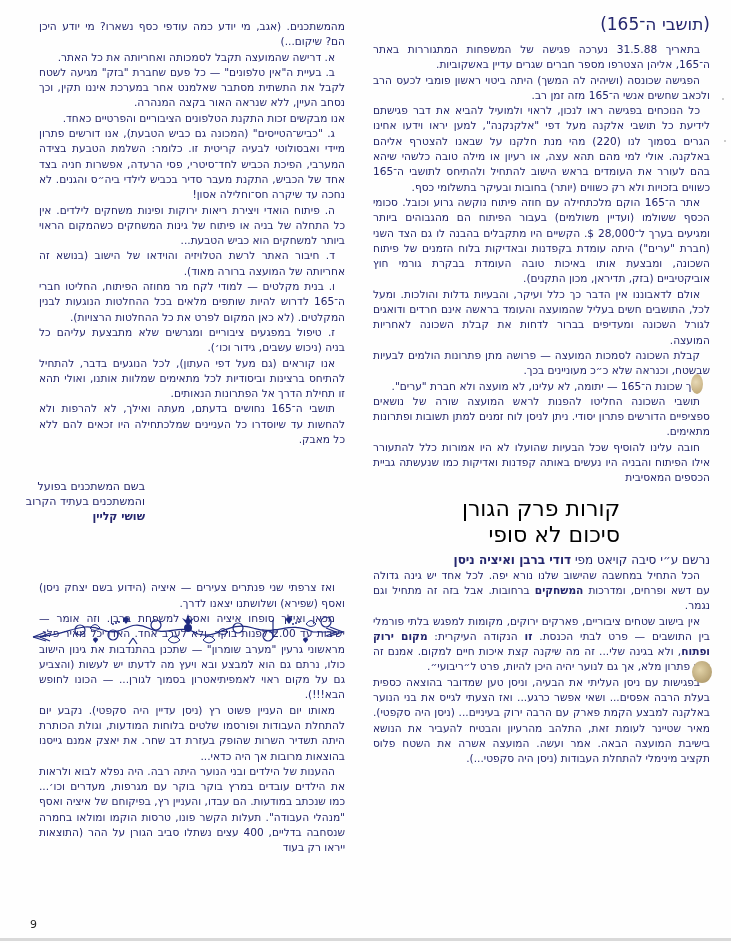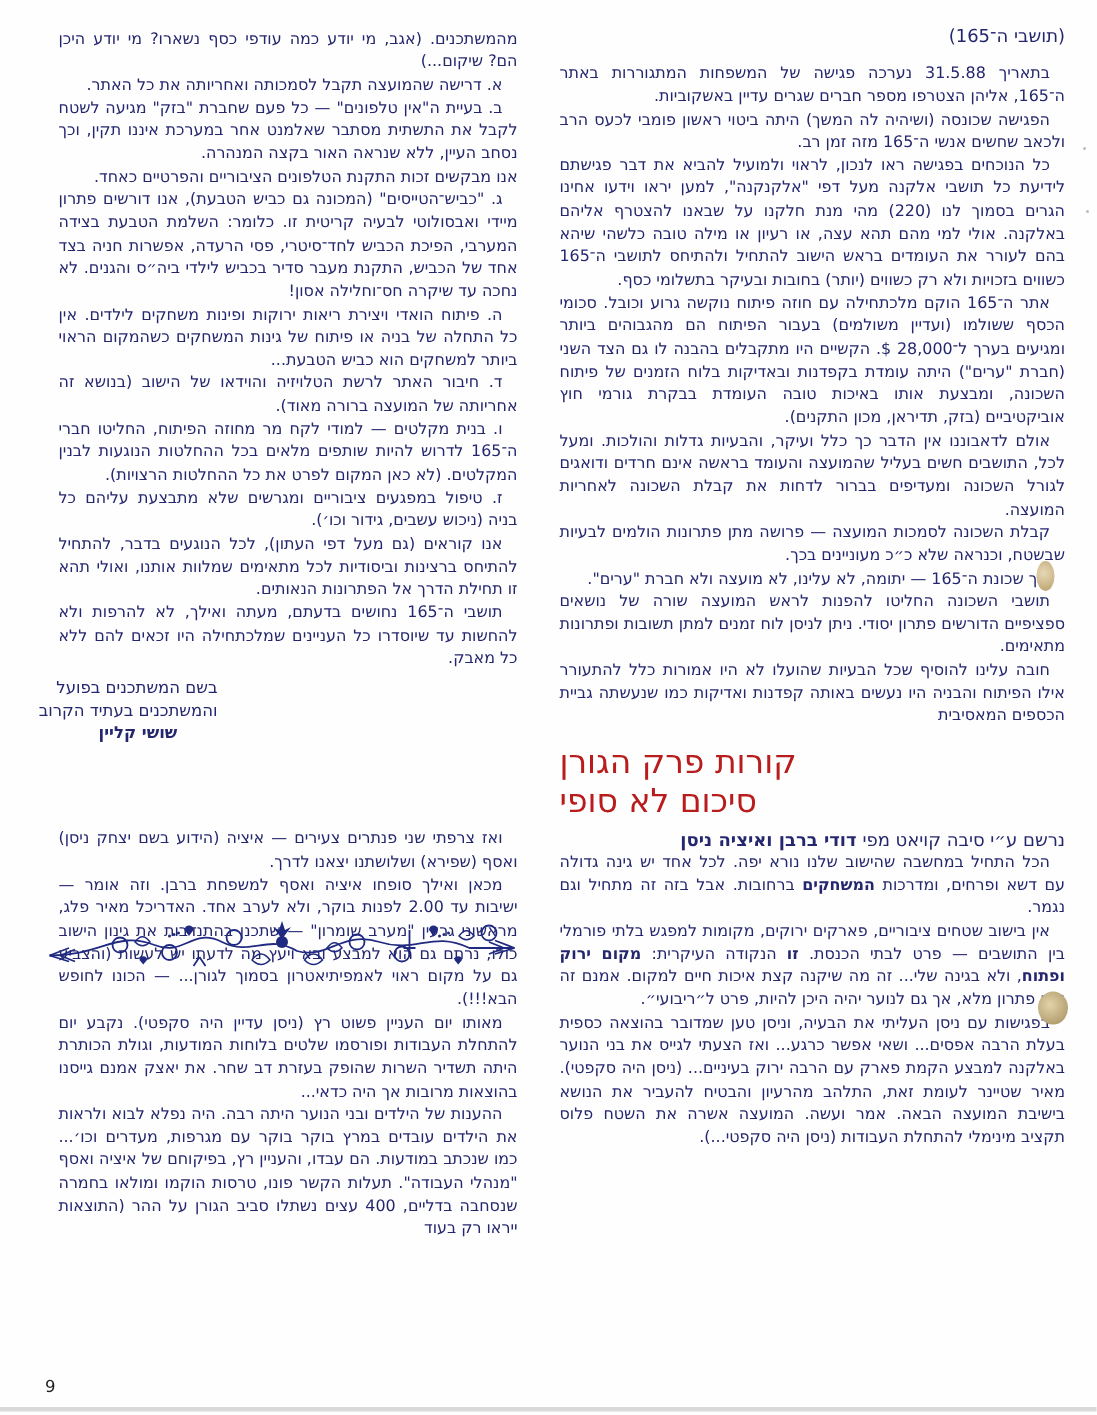--- a/index.html
+++ b/index.html
@@ -6,26 +6,26 @@
   body{width:731px;height:943px;background:#fdfdfd;position:relative;overflow:hidden;
        font-family:"DejaVu Sans","Liberation Sans",sans-serif;color:#24266e;}
   .page{position:absolute;left:0;top:0;width:731px;height:943px;background:#fefefe;}
   .col{position:absolute;direction:rtl;text-align:justify;font-size:10.6px;line-height:15.3px;}
   .col p{margin:0;text-indent:10px;}
   .col p.noind{text-indent:0;}
   #col-right{left:373px;top:14px;width:337px;}
   #col-left{left:39px;top:19px;width:306px;}
   h1.title{margin:0 0 2px 0;font-weight:normal;font-size:21px;line-height:28px;color:#1e2275;
            direction:rtl;text-align:right;padding-right:90px;}
-  .subtitle{font-size:12px;line-height:20px;margin:0 0 8px 0;padding-right:0;text-align:right;}
-  h2.title2{margin:10px 0 4px 0;font-weight:normal;font-size:22px;line-height:26px;color:#b91c1c;
-            direction:rtl;text-align:left;padding-right:90px;}
+  .subtitle{font-size:17px;line-height:20px;margin:0 0 8px 0;padding-right:0;text-align:right;}
+  h2.title2{margin:10px 0 4px 0;font-weight:normal;font-size:22px;line-height:26px;color:#000000;
+            direction:rtl;text-align:right;padding-right:90px;}
   .byline{font-size:12px;line-height:16px;margin:4px 0 2px 0;text-indent:0 !important;}
   .b{font-weight:bold;}
-  .sig{margin-top:4px;text-align:center;font-size:11px;line-height:15px;padding-right:200px;}
+  .sig{margin-top:32px;text-align:right;font-size:11px;line-height:15px;padding-right:200px;}
   .sig div{white-space:nowrap;}
   .ornament{position:absolute;left:28px;top:610px;width:320px;height:40px;}
   .pagenum{position:absolute;left:30px;top:918px;font-size:11px;color:#222;}
   .bottom-rule{position:absolute;left:0;top:938px;width:731px;height:3px;background:#d9d9d9;}
   .thumbtack{position:absolute;border-radius:50%;}
   .tack1{left:691px;top:374px;width:12px;height:20px;background:radial-gradient(circle at 40% 40%,#e6d8b6,#b99f6a);}
   .tack2{left:692px;top:661px;width:20px;height:22px;background:radial-gradient(circle at 40% 40%,#e2d3a8,#a38c5c);}
   .dot{position:absolute;width:2px;height:2px;background:#bbb;border-radius:50%;}
 </style>
 </head>

